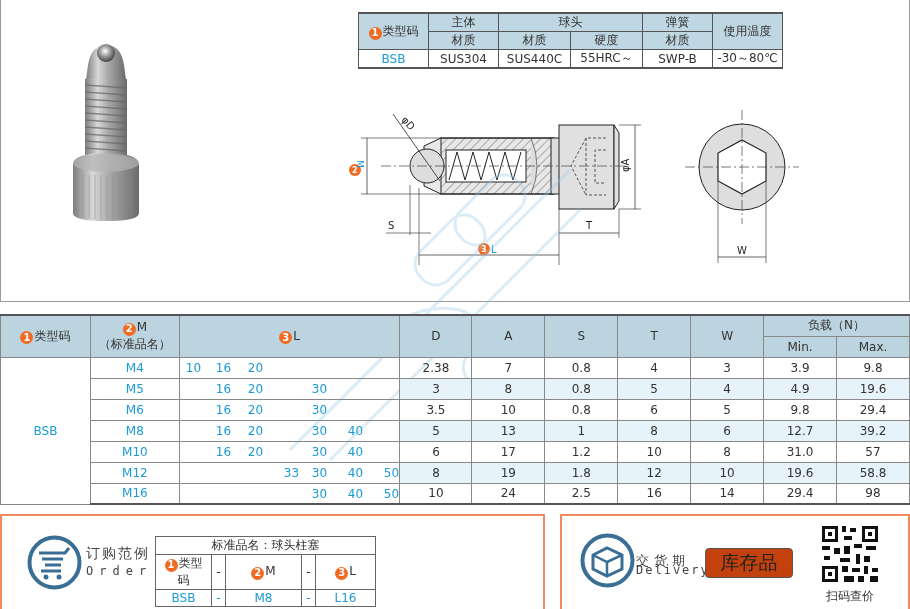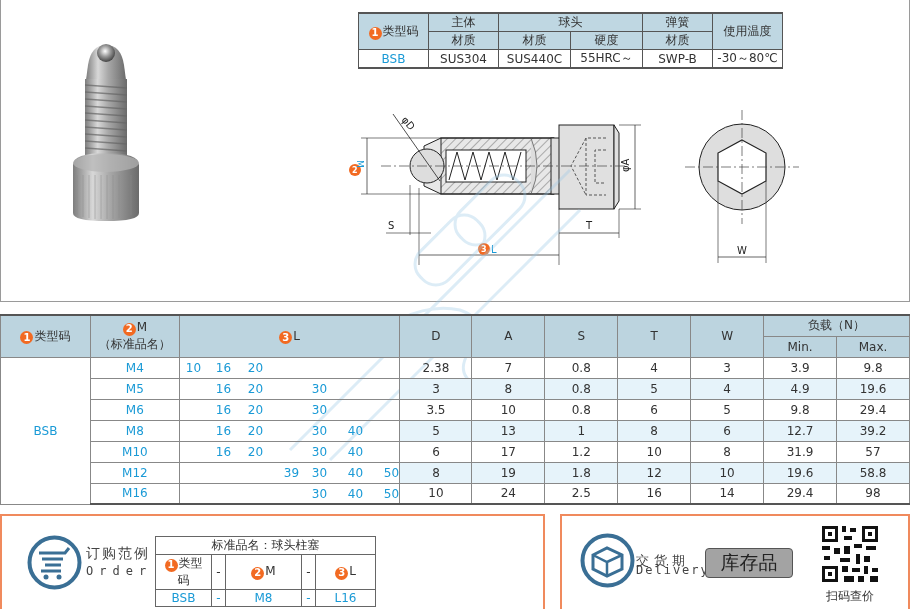--- a/index.html
+++ b/index.html
@@ -41,21 +41,21 @@
   .order-panel { position: absolute; left: 0; top: 514px; width: 545px; height: 95px; border: 2px solid #f08a5d; border-bottom: none; }
   .delivery-panel { position: absolute; left: 560px; top: 514px; width: 350px; height: 95px; border: 2px solid #f08a5d; border-bottom: none; }
   .cart-icon { position: absolute; left: 25px; top: 19px; }
   .order-label { position: absolute; left: 84px; top: 29px; font-size: 14px; color: #444; letter-spacing: 2px; }
   .order-label-en { position: absolute; left: 84px; top: 48px; font-size: 12px; color: #444; letter-spacing: 6px; font-family: "DejaVu Sans Mono", monospace; }
   table.ord { position: absolute; left: 153px; top: 20px; border-collapse: collapse; font-size: 12px; border: 1.5px solid #444; }
   table.ord td { border: 1px solid #666; text-align: center; height: 17px; padding: 0 4px; }
   .box-icon { position: absolute; left: 18px; top: 17px; }
   .deliv-label { position: absolute; left: 74px; top: 36px; font-size: 13px; color: #444; letter-spacing: 5px; }
   .deliv-label-en { position: absolute; left: 74px; top: 47px; font-size: 12px; color: #444; letter-spacing: 2px; font-family: "DejaVu Sans Mono", monospace; }
-  .stock-badge { position: absolute; left: 143px; top: 32px; width: 88px; height: 30px; background: #a3a3a3; border: 1.5px solid #555; border-radius: 4px; font-size: 19px; text-align: center; line-height: 27px; color: #222; }
+  .stock-badge { position: absolute; left: 143px; top: 32px; width: 88px; height: 30px; background: #c2410c; border: 1.5px solid #555; border-radius: 4px; font-size: 19px; text-align: center; line-height: 27px; color: #222; }
   .qr { position: absolute; left: 258px; top: 8px; }
   .qr-label { position: absolute; left: 258px; top: 72px; font-size: 12px; color: #333; width: 60px; text-align: center; }
 </style>
 </head>
 <body>
 
 <div class="top-panel">
 
   <svg class="photo" viewBox="0 0 90 190" width="90" height="190">
     <defs>
@@ -309,27 +309,27 @@
           <span class="lval" style="left:36px">16</span>
           <span class="lval" style="left:68px">20</span>
           <span class="lval" style="left:132px">30</span>
           <span class="lval" style="left:168px">40</span>
         </td>
         <td class="dcol">6</td>
         <td class="dcol">17</td>
         <td class="dcol">1.2</td>
         <td class="dcol">10</td>
         <td class="dcol">8</td>
-        <td class="dcol">31.9</td>
+        <td class="dcol">31.0</td>
         <td class="dcol">57</td>
       </tr>
       <tr class="alt">
         <td class="mcell">M12</td>
         <td class="lcell">
-          <span class="lval" style="left:104px">39</span>
+          <span class="lval" style="left:104px">33</span>
           <span class="lval" style="left:132px">30</span>
           <span class="lval" style="left:168px">40</span>
           <span class="lval" style="left:204px">50</span>
         </td>
         <td class="dcol">8</td>
         <td class="dcol">19</td>
         <td class="dcol">1.8</td>
         <td class="dcol">12</td>
         <td class="dcol">10</td>
         <td class="dcol">19.6</td>

